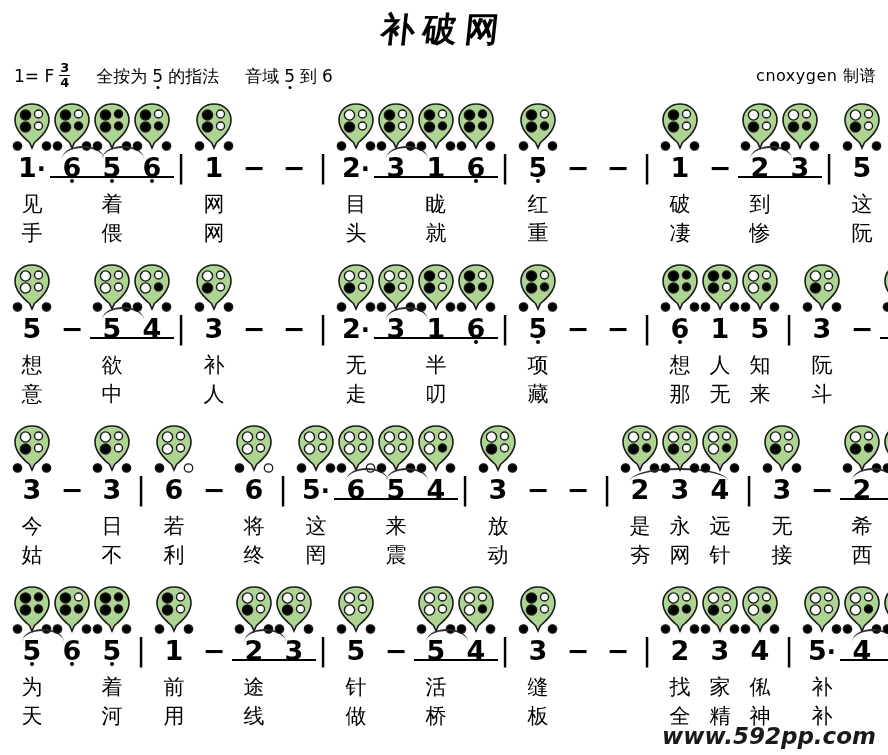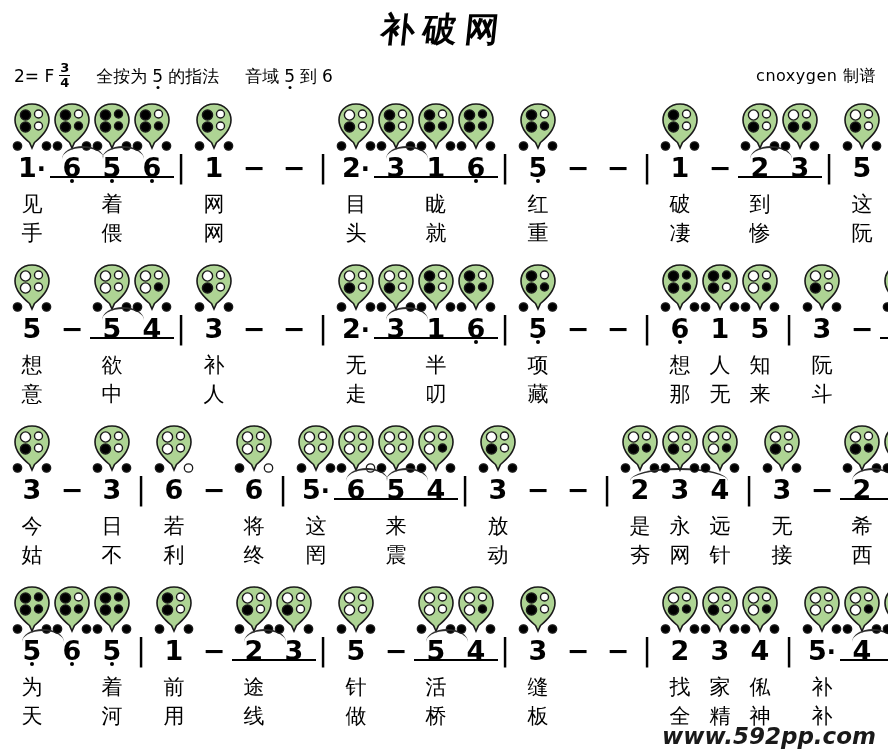--- a/index.html
+++ b/index.html
@@ -55,21 +55,21 @@
   #watermark{position:absolute;right:12px;bottom:6px;font-size:23px;font-weight:bold;
      font-style:italic;color:#1a1a1a;font-family:"DejaVu Sans","Liberation Sans",sans-serif;}
 </style>
 </head>
 <body>
 
 <div id="title">补破网</div>
 
 <div id="hdr">
   <div class="left">
-    <span>2= F</span>
+    <span>1= F</span>
     <span class="frac">
       <span class="num">3</span>
       <span class="den">4</span>
     </span>
     <span class="gap"></span>
     <span>全按为</span>
     <span class="lowdot">5</span>
     <span>的指法</span>
     <span class="gap"></span>
     <span>音域</span>

